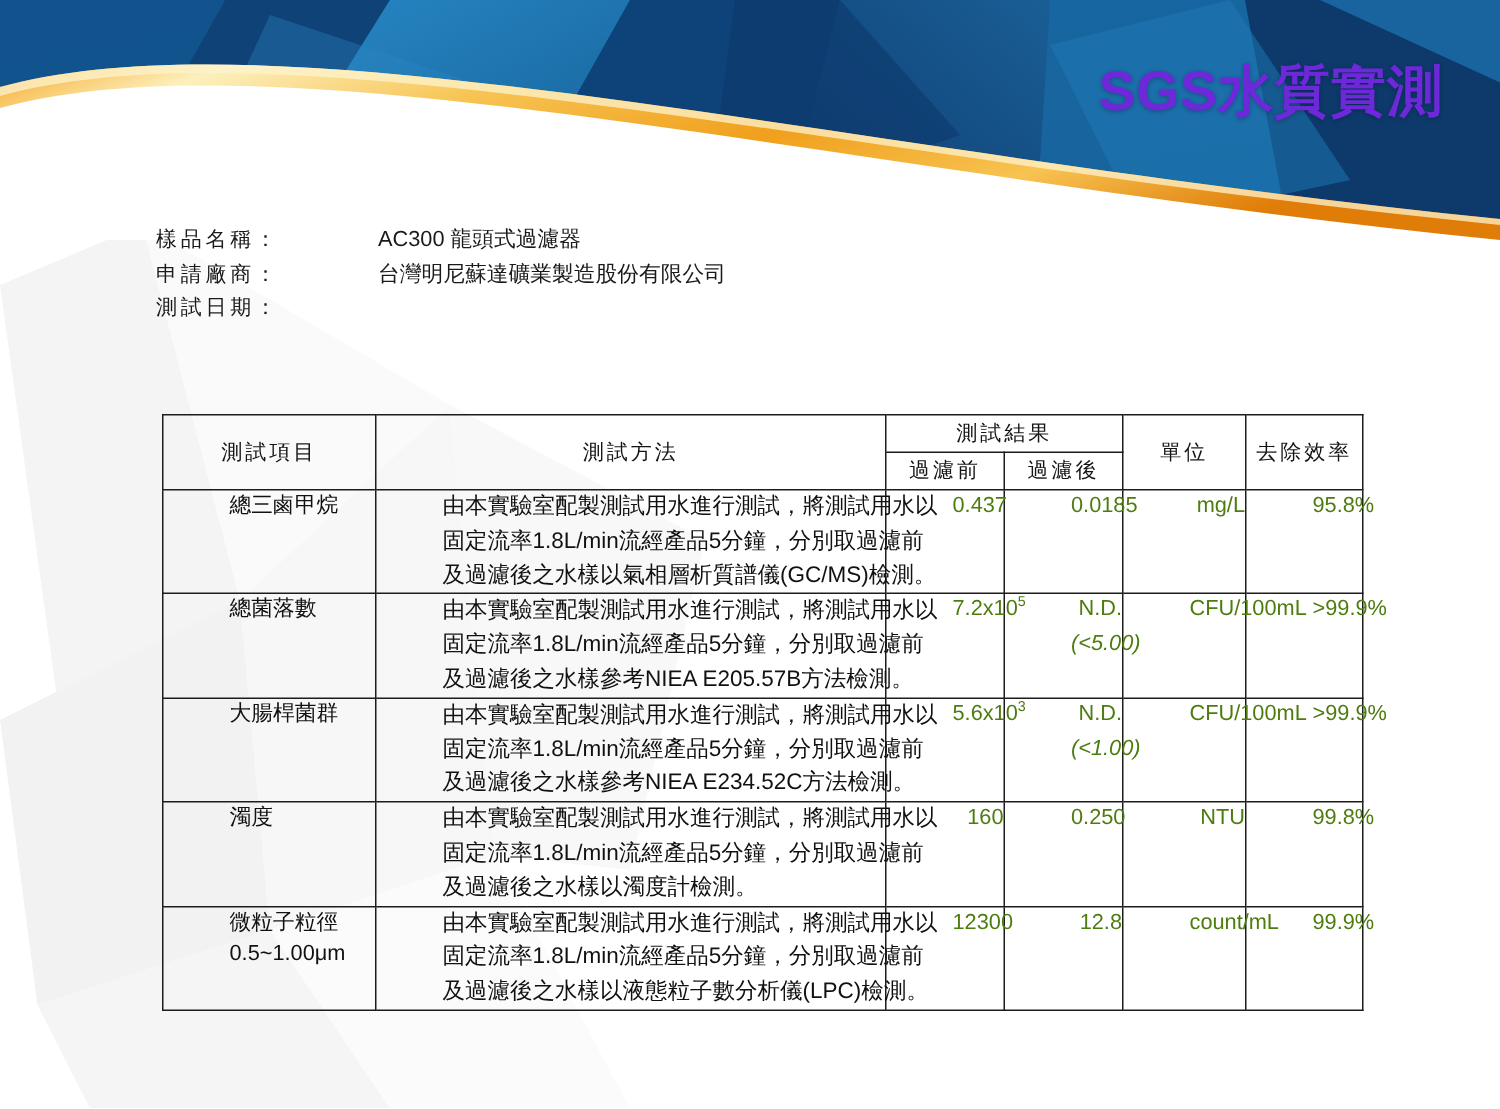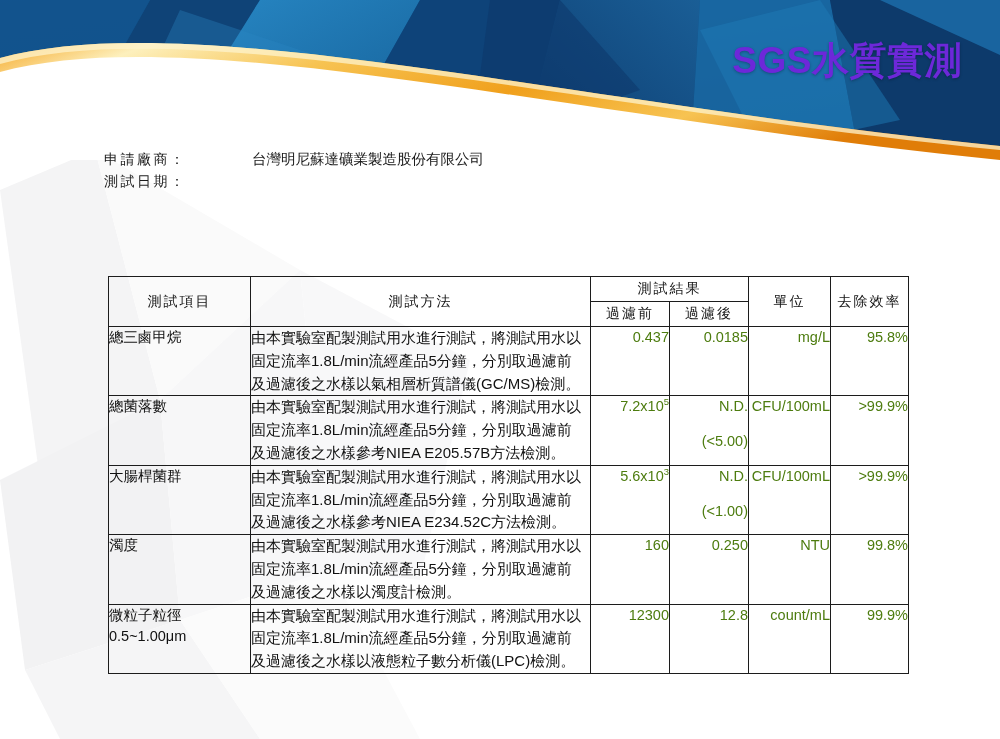--- a/index.html
+++ b/index.html
@@ -140,28 +140,29 @@
   .cell-method div { white-space: nowrap; }
   .cell-num {
     font-size: 14.5px;
     line-height: 1.5;
     color: #4d7c0f;
     text-align: right;
     padding: 5px 2px;
   }
   .cell-num .sub2 {
     display: block;
-    margin-top: 13px;
+    margin-top: 1px;
+    font-style: italic;
   }
   .cell-num sup {
     font-size: 9.5px;
     vertical-align: super;
     line-height: 0;
   }
-  .row-body td { height: 68px; }
+  .row-body td { height: 68px; padding-left: 44px; }
 </style>
 </head>
 <body>
 
 <div id="page">
 
   <svg class="bg-deco" viewBox="0 0 470 589" preserveAspectRatio="none" aria-hidden="true">
     <polygon points="0,40 95,0 160,250 40,330" fill="#f4f4f5"></polygon>
     <polygon points="95,0 300,120 160,250" fill="#fafafa"></polygon>
     <polygon points="0,330 160,250 180,470 25,520" fill="#f2f2f3"></polygon>
@@ -220,20 +221,24 @@
         <path d="M0,58 C190,6 560,102 1000,146 L1000,160 C560,116 190,20 0,72 Z" fill="url(#gGold)"></path>
 
         <path d="M0,58 C190,6 560,102 1000,146 L1000,150 C560,106 190,12 0,64 Z" fill="#fdf3cc" opacity="0.75"></path>
       </g>
     </svg>
     <div class="header-title">SGS水質實測</div>
   </div>
 
   <div class="info-block">
     <div class="info-row">
+      <span class="info-label">樣品名稱：</span>
+      <span class="info-value">AC300 龍頭式過濾器</span>
+    </div>
+    <div class="info-row">
       <span class="info-label">申請廠商：</span>
       <span class="info-value">台灣明尼蘇達礦業製造股份有限公司</span>
     </div>
     <div class="info-row">
       <span class="info-label">測試日期：</span>
     </div>
   </div>
 
   <table class="result-table">
     <colgroup>

